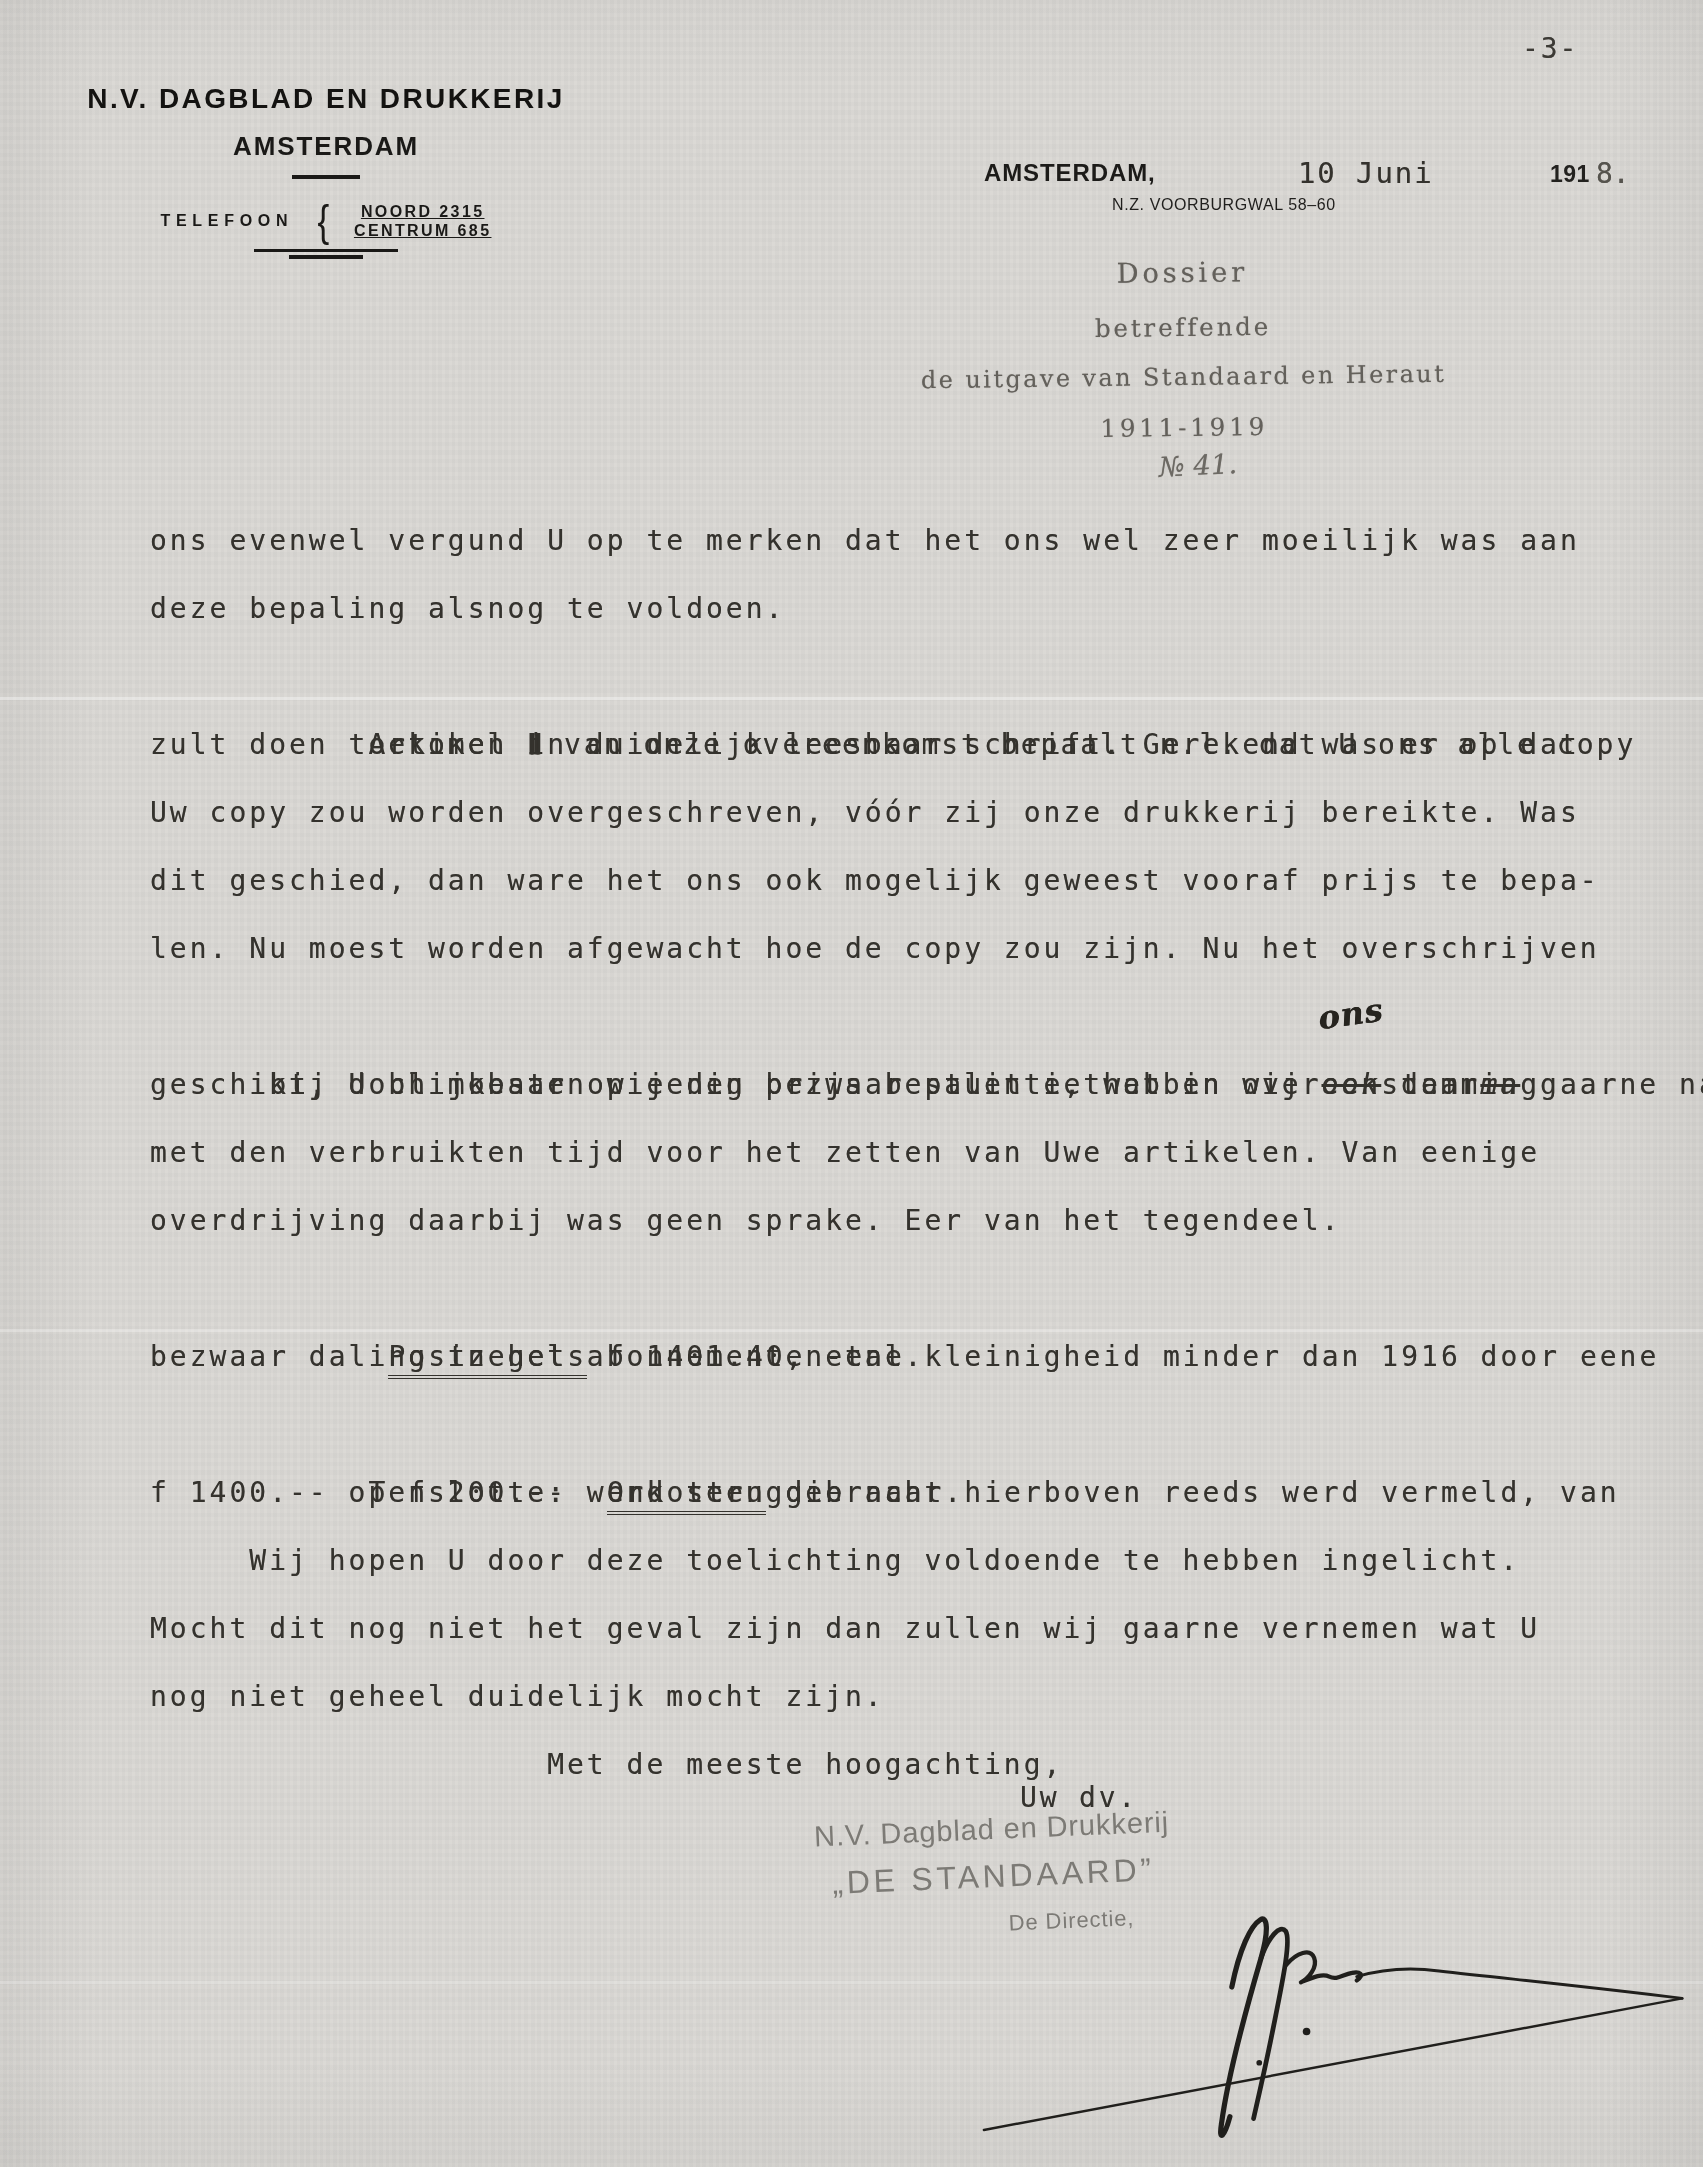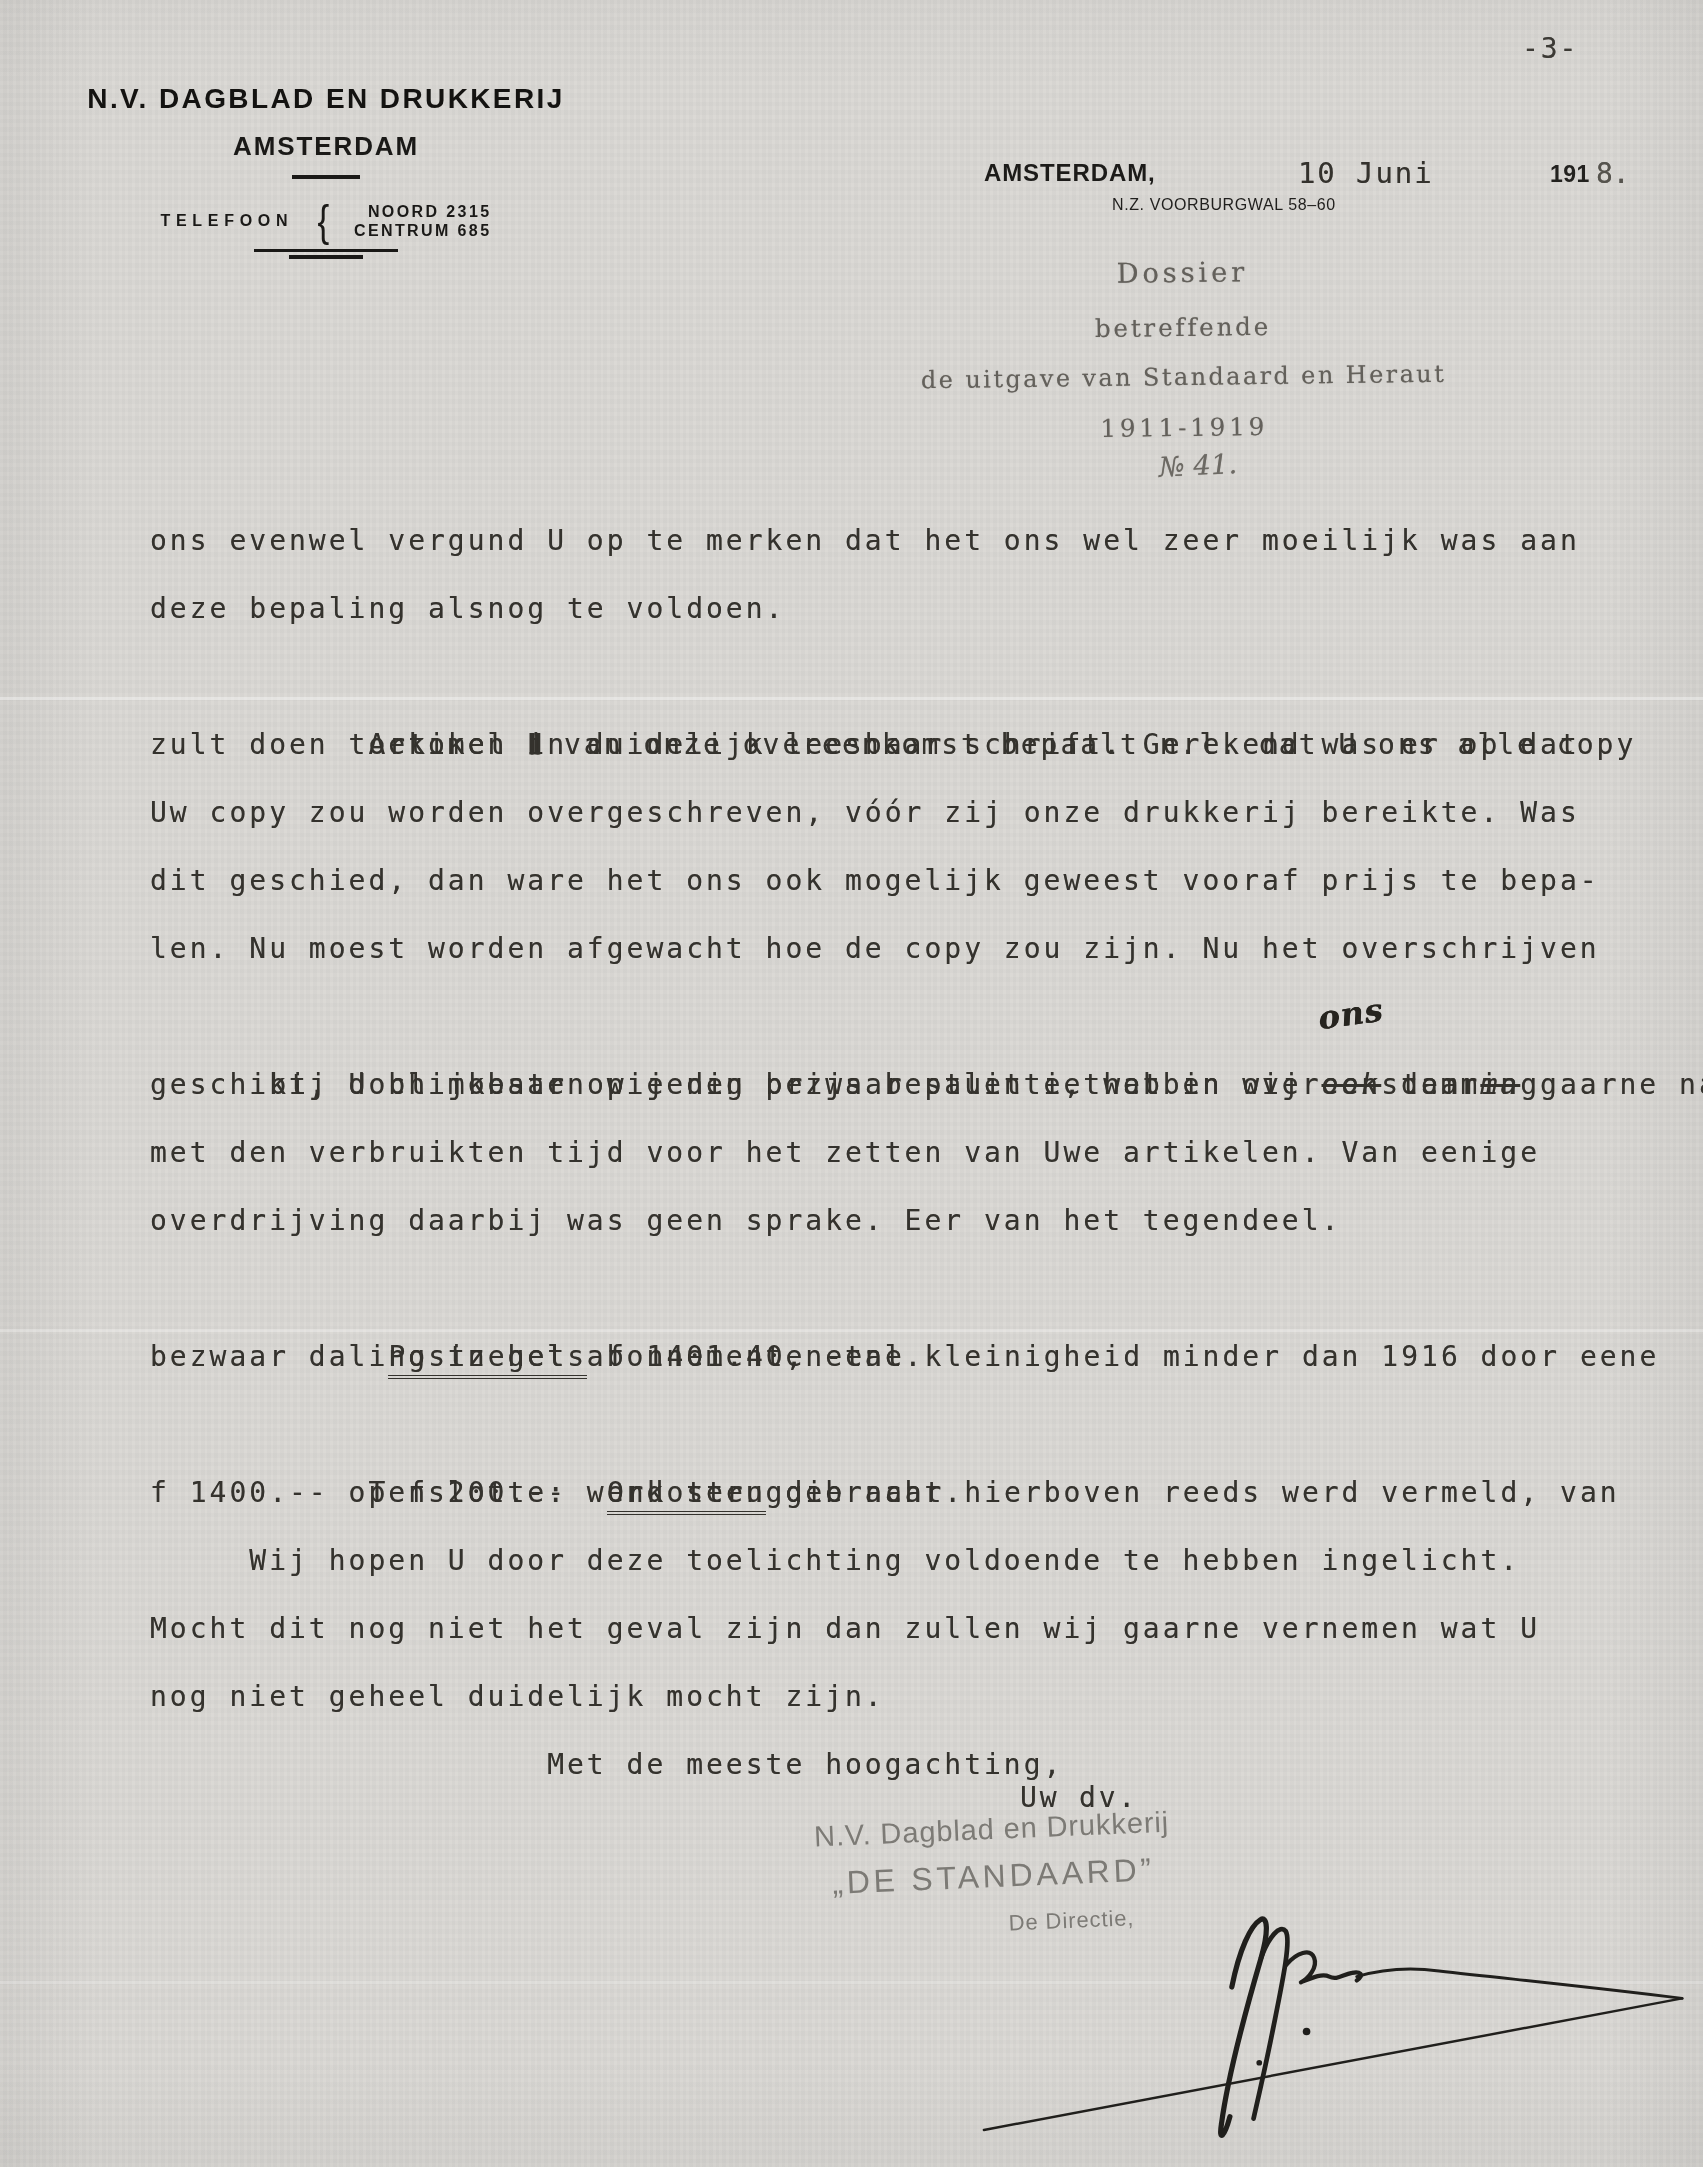--- a/index.html
+++ b/index.html
@@ -21,21 +21,21 @@
 
   
   .letterhead{position:absolute;left:80px;top:83px;width:492px;text-align:center;}
   .lh-company1{font-size:28px;font-weight:bold;letter-spacing:2.4px;color:#141311;}
   .lh-company2{font-size:26.5px;font-weight:bold;letter-spacing:2.8px;margin-top:10.4px;color:#141311;}
   .lh-city{font-size:26px;font-weight:bold;letter-spacing:1.9px;margin-top:16px;color:#1a1917;}
   .lh-rule{width:68px;height:3.8px;background:#1a1917;margin:13.2px auto 0 auto;}
   .lh-tel{margin-top:23px;display:flex;align-items:center;justify-content:center;gap:23px;}
   .lh-tel-label{font-size:16px;font-weight:bold;letter-spacing:5.7px;color:#1a1917;}
   .lh-brace{font-size:44px;font-weight:300;line-height:38px;color:#1a1917;transform:scaleX(.8);}
-  .lh-phones{text-align:right;}
+  .lh-phones{text-align:center;text-decoration:underline;}
   .lh-phone{font-size:16px;font-weight:bold;letter-spacing:2.4px;line-height:19px;color:#1a1917;}
   .lh-rule2a{width:144px;height:2.8px;background:#1a1917;margin:9.5px auto 0 auto;}
   .lh-rule2b{width:74px;height:3.8px;background:#1a1917;margin:2.8px auto 0 auto;}
 
   
   .tw{font-family:"DejaVu Sans Mono", monospace;color:#34322d;text-shadow:0 0 0.6px rgba(52,50,45,.55);}
   .pagenum{position:absolute;left:1522px;top:32px;font-size:28px;letter-spacing:1.9px;color:#3c3a35;}
   .dl-city{position:absolute;left:984px;top:159px;font-size:24px;font-weight:bold;letter-spacing:0.9px;color:#1c1b19;}
   .dl-date{position:absolute;left:1271px;top:156px;font-size:29px;letter-spacing:1.9px;margin-left:27px;}
   .dl-year-printed{position:absolute;left:1550px;top:161px;font-size:23px;font-weight:bold;letter-spacing:0.5px;color:#23221f;}

